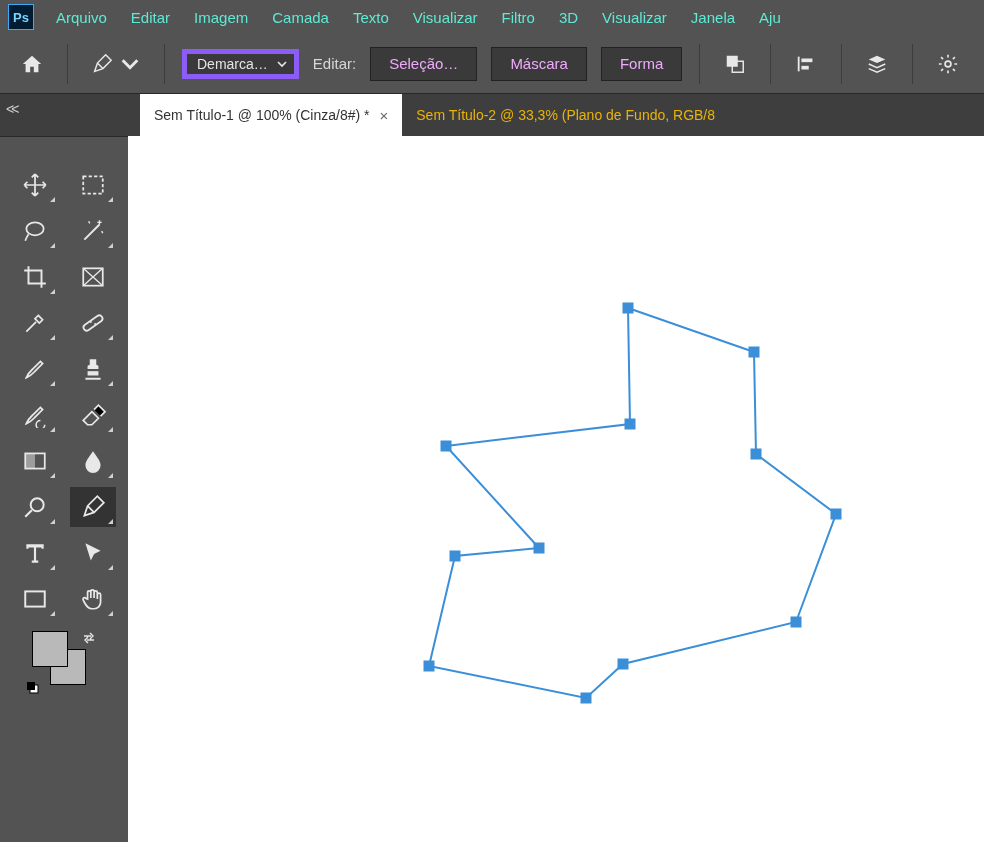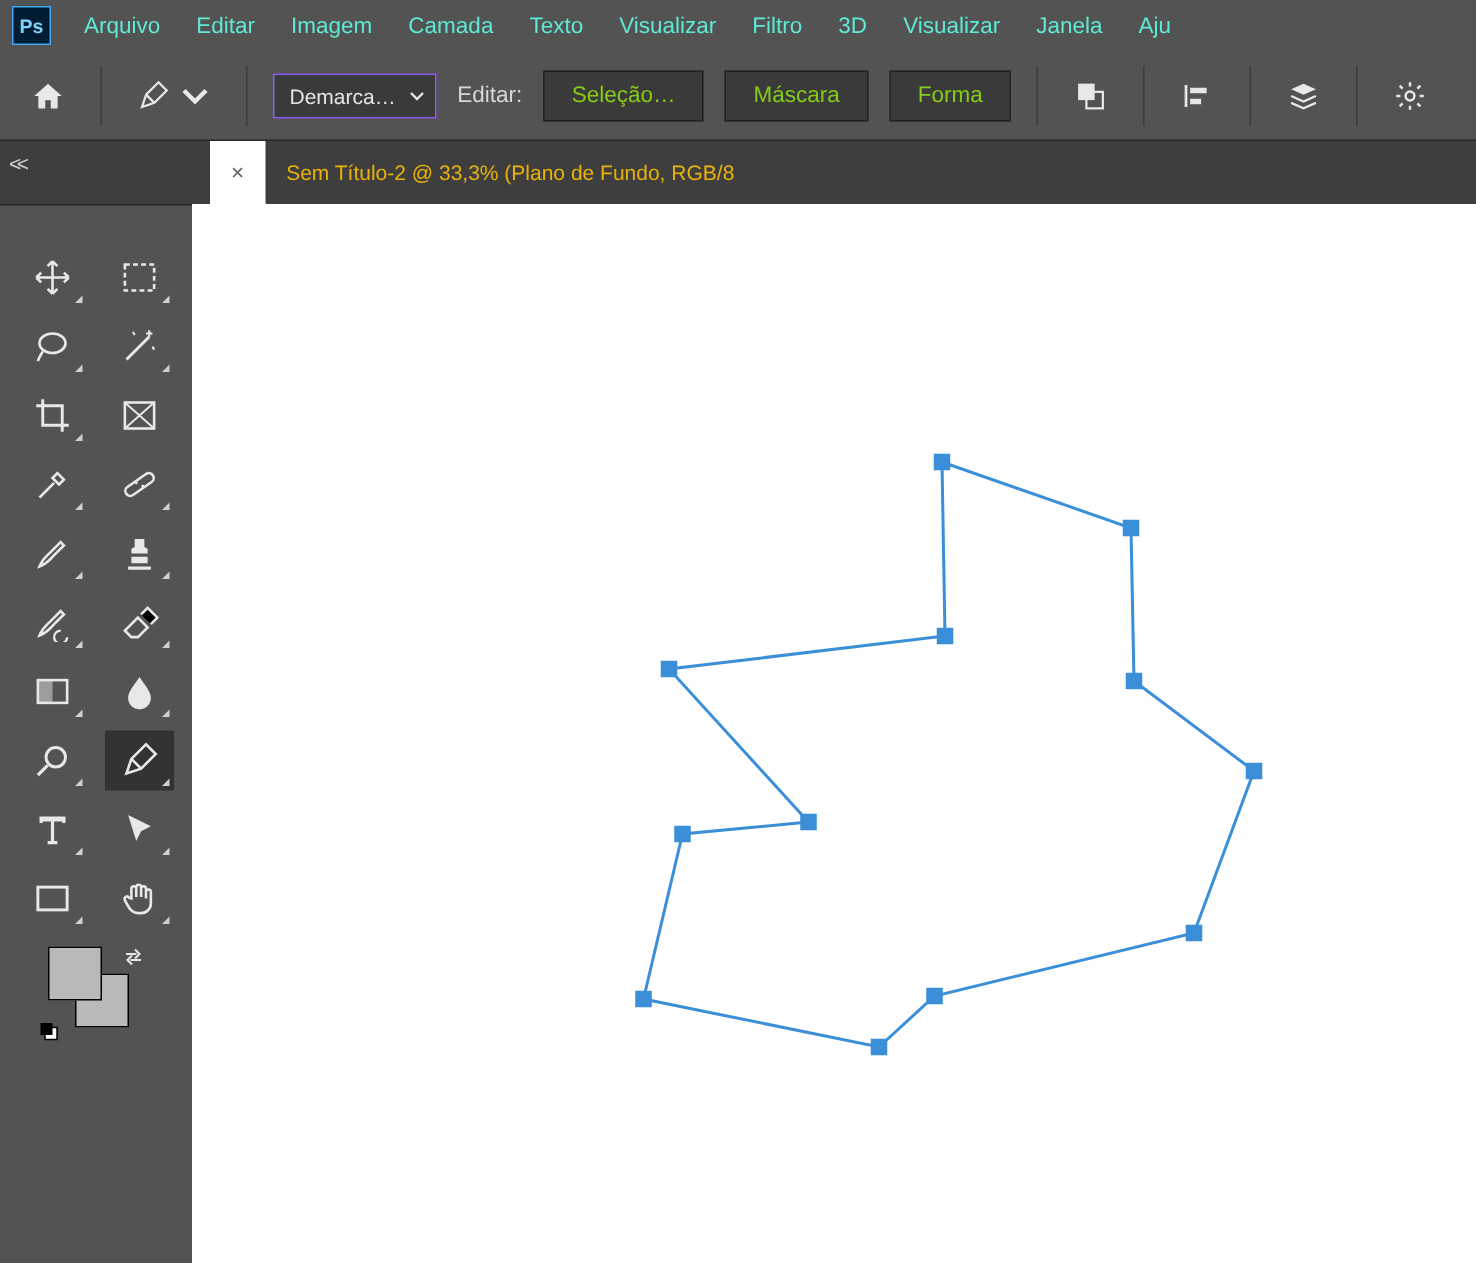--- a/index.html
+++ b/index.html
@@ -12,24 +12,24 @@
 .menu-item { color:#5eead4; font-size:15px; padding:6px 12px; cursor:pointer; white-space:nowrap; }
 
 
 .optionsbar { height:60px; background:#535353; display:flex; align-items:center; padding:0 14px; gap:14px; border-bottom:1px solid #282828; }
 .home-btn { width:36px; height:36px; display:flex; align-items:center; justify-content:center; cursor:pointer; }
 .home-btn svg { width:24px; height:22px; }
 .opt-sep { width:1px; height:40px; background:#3d3d3d; margin:0 3px; }
 .pen-dd { display:flex; align-items:center; gap:6px; cursor:pointer; padding:4px 6px; }
 .pen-dd svg { width:22px; height:22px; }
 .chev { width:12px; height:12px; }
-.dropdown-box { background:#3a3a3a; border:1px solid #8b5cf6; padding:4px 26px 4px 10px; color:#e4e4e4; font-size:14px; cursor:pointer; position:relative; height:30px; display:flex; align-items:center; }
+.dropdown-box { background:#3a3a3a; border:5px solid #8b5cf6; padding:4px 26px 4px 10px; color:#e4e4e4; font-size:14px; cursor:pointer; position:relative; height:30px; display:flex; align-items:center; }
 .dropdown-box .dd-chev { position:absolute; right:6px; top:50%; transform:translateY(-50%); }
 .opt-label { color:#d7d7d7; font-size:15px; }
-.opt-btn { background:#3a3a3a; border:1px solid #222; color:#84cc16; font-size:15px; padding:6px 18px; cursor:pointer; height:34px; display:flex; align-items:center; }
+.opt-btn { background:#3a3a3a; border:1px solid #222; color:#f0abfc; font-size:15px; padding:6px 18px; cursor:pointer; height:34px; display:flex; align-items:center; }
 .opt-iconbtn { width:36px; height:36px; display:flex; align-items:center; justify-content:center; cursor:pointer; }
 .opt-iconbtn svg { width:22px; height:22px; }
 
 
 .tabrow { height:42px; background:#3e3e3e; display:flex; align-items:stretch; padding-left:140px; }
 .tab { display:flex; align-items:center; padding:0 14px; color:#eab308; font-size:14px; cursor:pointer; gap:10px; white-space:nowrap; }
 .tab.active { background:#fff; color:#333; box-shadow:inset 0 -1px 0 #fff; }
 .tab.active .tab-x { color:#666; }
 .tab-x { font-size:15px; color:#bdbdbd; cursor:pointer; }
 
@@ -128,20 +128,21 @@
   <div class="opt-iconbtn">
     <svg viewBox="0 0 24 24">
         <circle cx="12" cy="12" r="3.2" fill="none" class="stroke-e" stroke-width="1.8"></circle>
         <path class="stroke-e" stroke-width="1.8" d="M12 2v3M12 19v3M2 12h3M19 12h3M4.5 4.5l2.1 2.1M17.4 17.4l2.1 2.1M19.5 4.5l-2.1 2.1M6.6 17.4l-2.1 2.1"></path>
       </svg>
   </div>
 </div>
 
 <div class="tabrow">
   <div class="tab active">
+    <span>Sem Título-1 @ 100% (Cinza/8#) *</span>
     <span class="tab-x">×</span>
   </div>
   <div class="tab">
     <span>Sem Título-2 @ 33,3% (Plano de Fundo, RGB/8</span>
   </div>
 </div>
 
 <div class="collapse-arrow">&lt;&lt;</div>
 
 <div class="toolbox">

